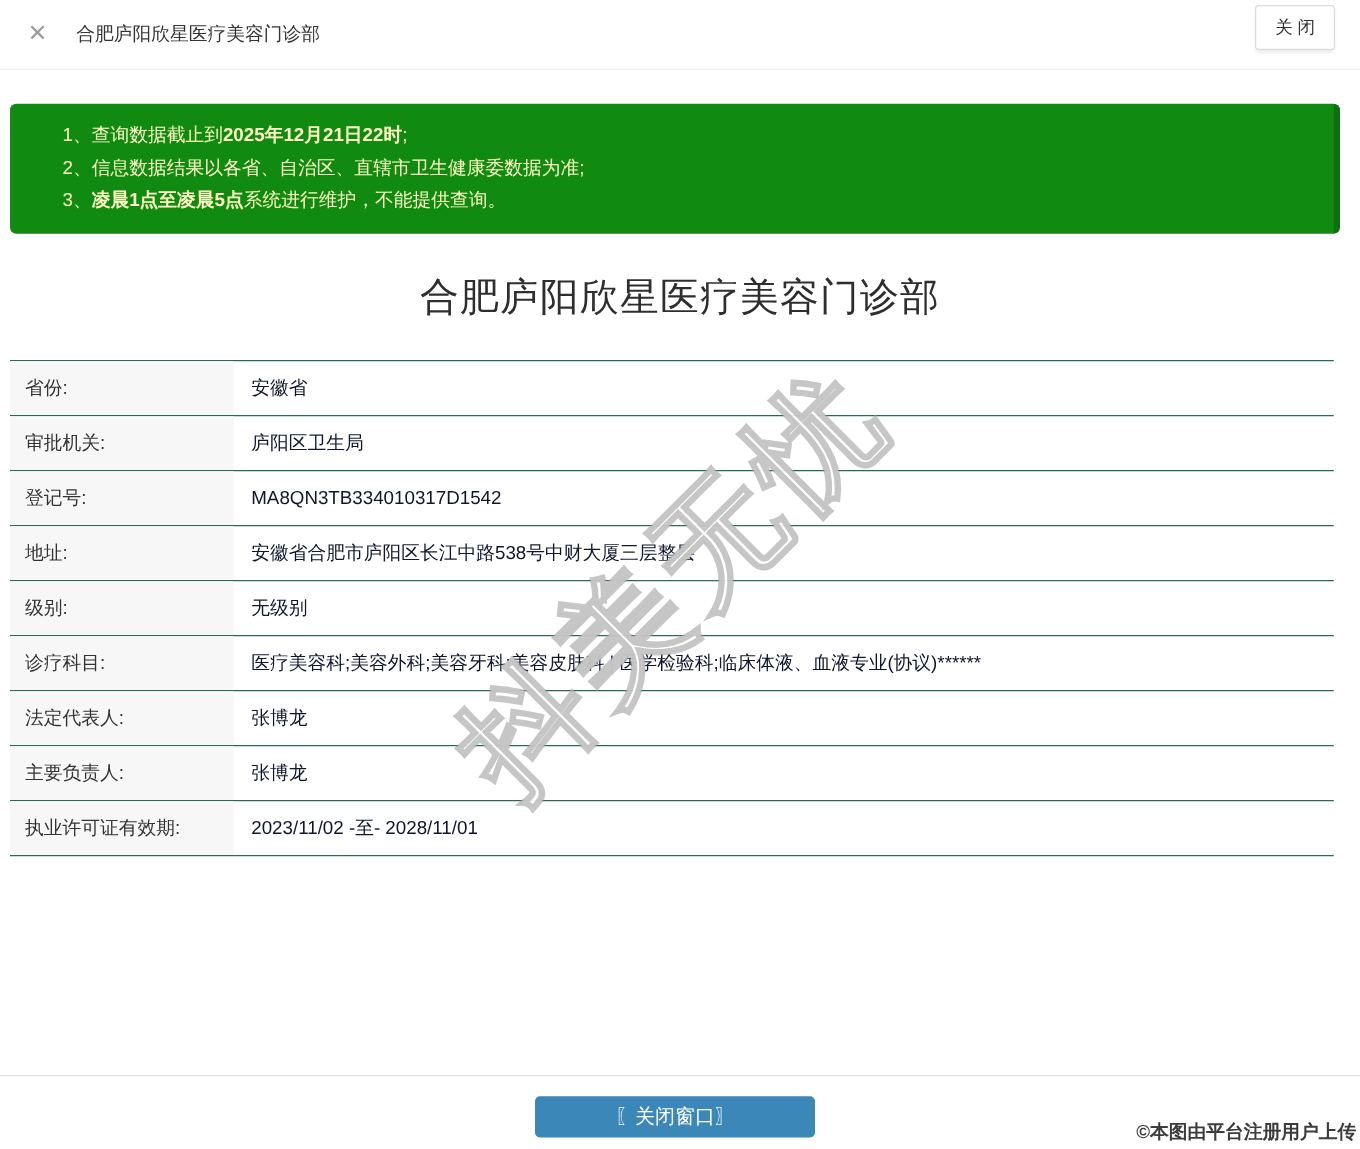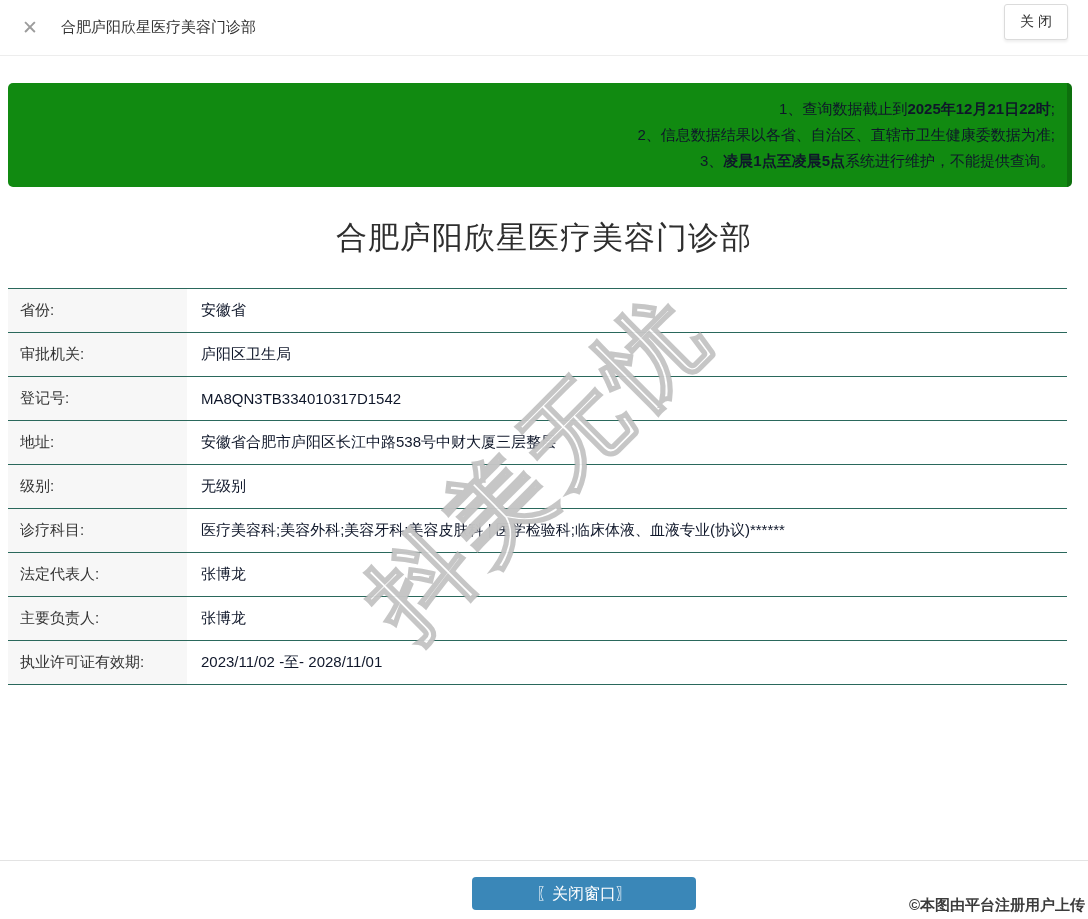--- a/index.html
+++ b/index.html
@@ -7,38 +7,38 @@
   body { font-family:"Liberation Sans","DejaVu Sans",sans-serif; }
   .page { position:relative; width:1088px; height:919px; background:#fff; overflow:hidden; }
 
   
   .topbar { position:relative; height:56px; display:flex; align-items:center; padding:0 16px; border-bottom:1px solid #ededed; }
   .close-x { color:#9c9c9c; font-size:19px; line-height:1; margin:0 23px 0 6px; cursor:pointer; }
   .topbar-title { font-size:15px; color:#333; }
   .btn-close-top { position:absolute; top:4px; right:20px; background:#fff; border:1px solid #dbdbdb; border-radius:3px; padding:8px 15px; font-size:14px; color:#333; box-shadow:0 2px 3px rgba(0,0,0,0.07); cursor:pointer; font-family:inherit; }
 
   
-  .notice { margin:27px 16px 0 8px; background:#118a11; border-right:5px solid #0d700d; border-radius:5px; padding:13px 12px 13px 28px; color:#0f172a; font-size:15px; line-height:26px;text-align:right; }
+  .notice { margin:27px 16px 0 8px; background:#118a11; border-right:5px solid #0d700d; border-radius:5px; padding:13px 12px 13px 42px; color:#fef9c3; font-size:15px; line-height:26px; }
   .notice .bold { font-weight:bold; }
 
   
   .main-title { margin-top:30px; text-align:center; font-size:31px; color:#2e2e2e; font-weight:400; letter-spacing:1px; }
 
   
   .info-table { margin:29px 21px 0 8px; border-bottom:1px solid #2a685c; }
   .info-row { display:flex; border-top:1px solid #2a685c; background:#fff;align-items:center; }
   .info-label { flex:0 0 179px; width:179px; background:#f7f7f7; padding:12px 0 12px 12px; font-size:15px; color:#333; }
   .info-value { flex:1; padding:12px 10px 12px 14px; font-size:15px; color:#0f172a; }
 
   
   .watermark { position:absolute; left:250px; top:400px; width:580px; text-align:center; transform:rotate(-45deg); font-size:100px; font-weight:bold; letter-spacing:8px; color:rgba(255,255,255,0.92); -webkit-text-stroke:2px rgba(168,168,168,0.65); pointer-events:none; z-index:3; }
 
   
   .footer-line { position:absolute; left:0; right:0; top:860px; border-top:1px solid #e3e3e3; }
-  .btn-close-window { position:absolute; left:428px; top:877px; width:224px; height:33px; background:#3a87b8; color:#fff; border:none; border-radius:4px; font-size:16px; text-align:center; line-height:33px; cursor:pointer; z-index:4; font-family:inherit;margin-left:44px; }
+  .btn-close-window { position:absolute; left:428px; top:877px; width:224px; height:33px; background:#3a87b8; color:#fff; border:none; border-radius:4px; font-size:16px; text-align:center; line-height:33px; cursor:pointer; z-index:4; font-family:inherit; }
   .upload-note { position:absolute; right:3px; bottom:4px; font-size:15px; font-weight:bold; color:#3c3c3c; z-index:6;
     text-shadow:-1px -1px 0 #fff, 1px -1px 0 #fff, -1px 1px 0 #fff, 1px 1px 0 #fff;margin-top:12px; }
 </style>
 </head>
 <body>
 
 <div class="page">
 
   <div class="topbar">
     <span class="close-x">✕</span>

